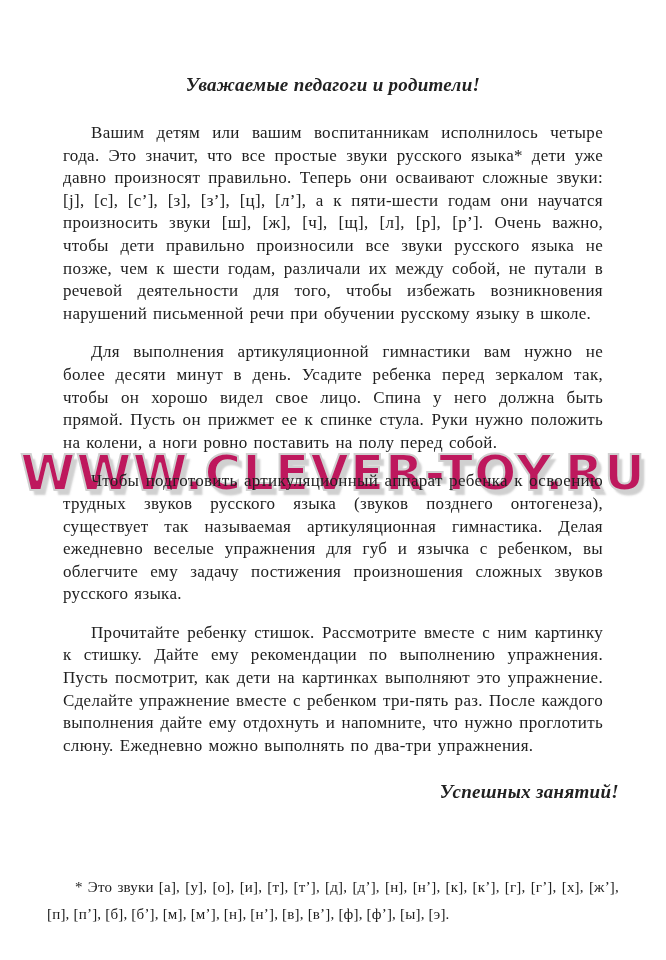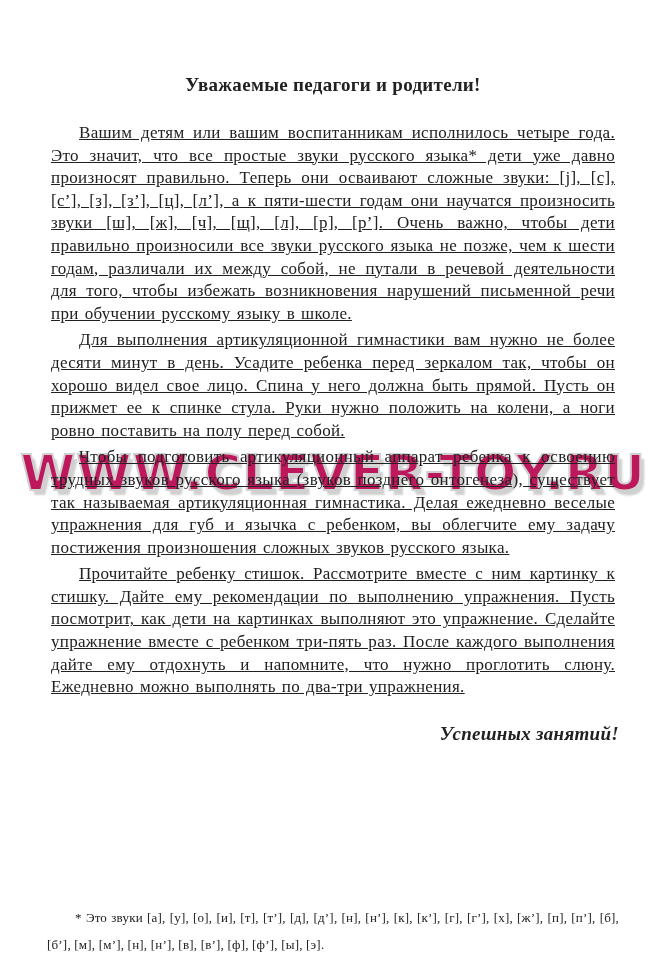--- a/index.html
+++ b/index.html
@@ -36,49 +36,49 @@
   .content {
     position: absolute;
     left: 47px;
     right: 47px;
     top: 74px;
     z-index: 1;
   }
   .title {
     font-size: 19px;
     font-weight: bold;
+    font-style: italic;
     text-align: center;
     margin: 0 0 26px 0;
     letter-spacing: 0.3px;
   }
   .body-paragraph {
-    margin: 4px;
+    margin: 16px;
     font-size: 17px;
     line-height: 22.6px;
     text-align: justify;
     text-indent: 28px;
     letter-spacing: 0.3px;
     word-spacing: 1.5px;
-    text-decoration: underline;
   }
   .closing {
     font-size: 19px;
     font-weight: bold;
     font-style: italic;
     text-align: right;
     margin-top: 24px;
     letter-spacing: 0.3px;
   }
   .footnote {
     position: absolute;
     left: 47px;
     right: 47px;
-    top: 904px;
+    top: 874px;
     z-index: 1;
-    font-size: 13px;
+    font-size: 15px;
     line-height: 27px;
     text-align: justify;
     text-indent: 28px;
     letter-spacing: 0.2px;
   }
 </style>
 </head>
 <body>
 
 <div class="page">

